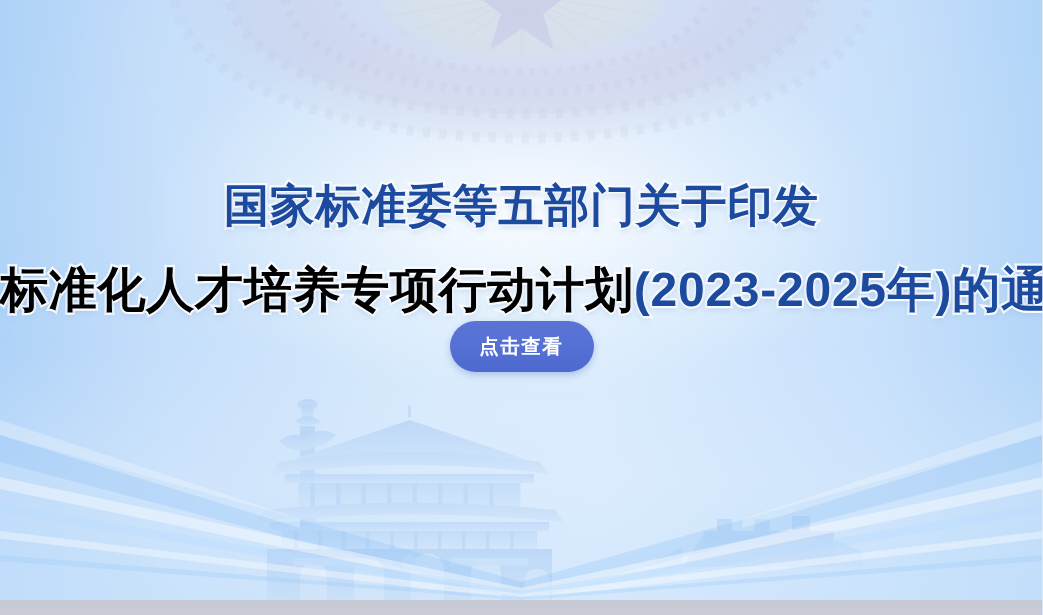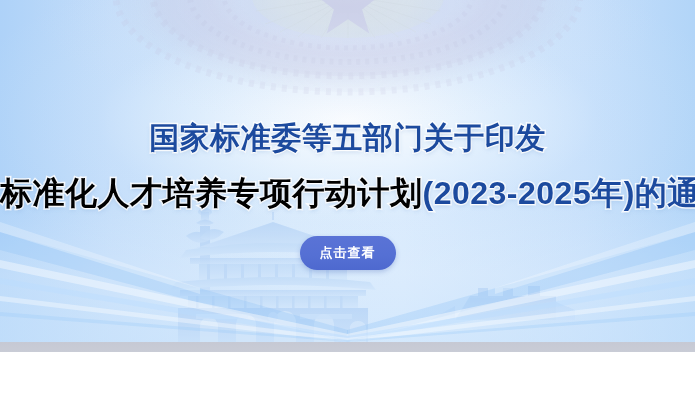--- a/index.html
+++ b/index.html
@@ -8,21 +8,21 @@
     background: #ffffff;
   }
   body {
     font-family: "Liberation Sans", "DejaVu Sans", sans-serif;
   }
 
   
   #banner {
     position: relative;
     width: 695px;
-    height: 352px;
+    height: 410px;
     overflow: hidden;
     background: #bcdafb;
   }
 
   
   .bg-layer {
     position: absolute;
     inset: 0;
     pointer-events: none;
   }
@@ -142,21 +142,20 @@
     paint-order: stroke fill;
     text-shadow:
       0 1px 0 rgba(255,255,255,0.9),
       0 2px 4px rgba(120,160,210,0.35);
   }
   #title-highlight { color: #000000; }
   #title-tail      { color: #1c4a9e; }
 
   
   #cta-button {
-    margin-top: 22px;
     width: 96px;
     height: 34px;
     border: none;
     border-radius: 17px;
     background: linear-gradient(to bottom, #5a73d6 0%, #5570d4 55%, #4e69cf 100%);
     color: #ffffff;
     font-family: Liberation Mono, monospace;
     font-size: 13px;
     font-weight: bold;
     letter-spacing: 1px;

